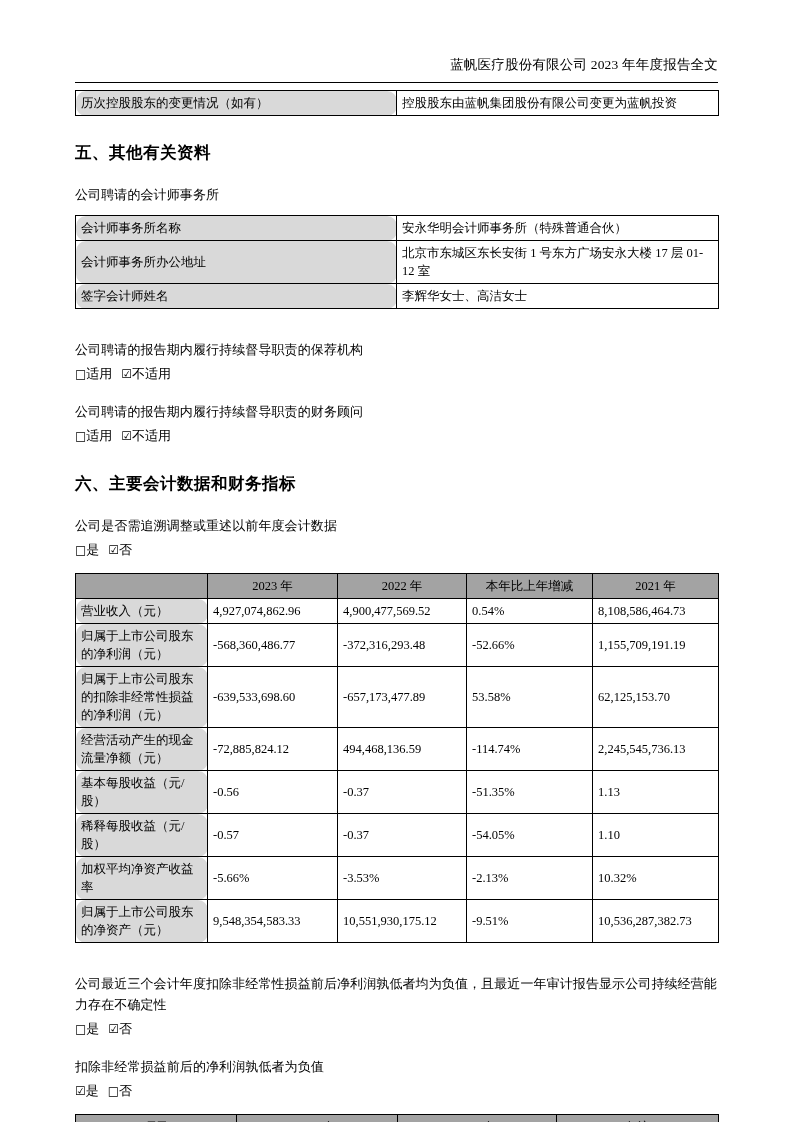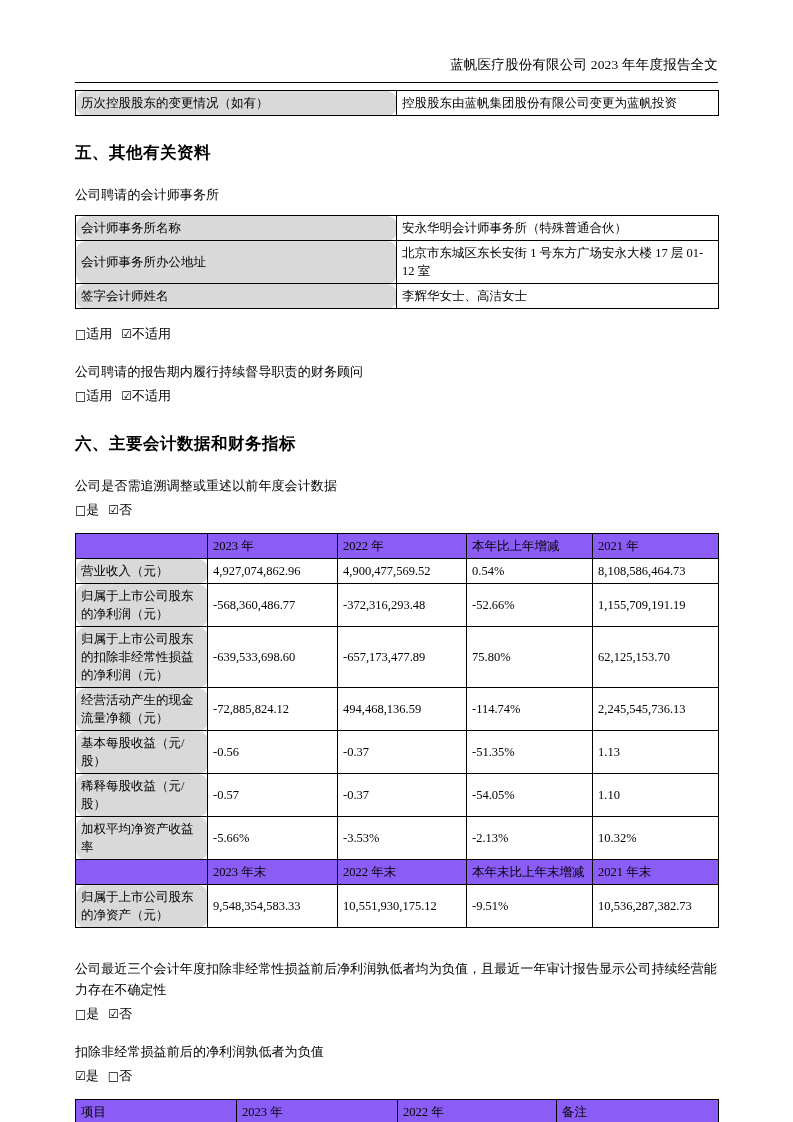--- a/index.html
+++ b/index.html
@@ -96,22 +96,22 @@
     vertical-align: middle;
     word-wrap: break-word;
     overflow-wrap: break-word;
   }
   td.lbl {
     background: #d9d9d9;
     text-align: left;
     border-radius: 10px;
   }
   td.hdr {
-    background: #8b5cf6;
-    text-align: left;
+    background: #a3a3a3;
+    text-align: center;
   }
   td.val-left {
     background: #ffffff;
     text-align: left;
   }
   td.num {
     background: #ffffff;
     text-align: left;
     white-space: nowrap;
   }
@@ -161,20 +161,21 @@
         </tr>
         <tr>
           <td class="lbl">签字会计师姓名</td>
           <td class="val-left">李辉华女士、高洁女士</td>
         </tr>
       </tbody>
     </table>
 
     <div class="spacer-6"></div>
 
+    <p class="para tight">公司聘请的报告期内履行持续督导职责的保荐机构</p>
     <p class="cbline">
       <span class="cbox">□</span><span>适用</span><span class="cbgap"></span><span class="cbox checked">☑</span><span>不适用</span>
     </p>
 
     <p class="para tight">公司聘请的报告期内履行持续督导职责的财务顾问</p>
     <p class="cbline">
       <span class="cbox">□</span><span>适用</span><span class="cbgap"></span><span class="cbox checked">☑</span><span>不适用</span>
     </p>
 
     <h2 class="section-title">六、主要会计数据和财务指标</h2>
@@ -215,21 +216,21 @@
           <td class="lbl">归属于上市公司股东的净利润（元）</td>
           <td class="num">-568,360,486.77</td>
           <td class="num">-372,316,293.48</td>
           <td class="num">-52.66%</td>
           <td class="num">1,155,709,191.19</td>
         </tr>
         <tr>
           <td class="lbl">归属于上市公司股东的扣除非经常性损益的净利润（元）</td>
           <td class="num">-639,533,698.60</td>
           <td class="num">-657,173,477.89</td>
-          <td class="num">75.80%</td>
+          <td class="num">53.58%</td>
           <td class="num">62,125,153.70</td>
         </tr>
         <tr>
           <td class="lbl">经营活动产生的现金流量净额（元）</td>
           <td class="num">-72,885,824.12</td>
           <td class="num">494,468,136.59</td>
           <td class="num">-114.74%</td>
           <td class="num">2,245,545,736.13</td>
         </tr>
         <tr>
@@ -247,27 +248,20 @@
           <td class="num">1.10</td>
         </tr>
         <tr>
           <td class="lbl">加权平均净资产收益率</td>
           <td class="num">-5.66%</td>
           <td class="num">-3.53%</td>
           <td class="num">-2.13%</td>
           <td class="num">10.32%</td>
         </tr>
 
-        <tr>
-          <td class="hdr"></td>
-          <td class="hdr">2023 年末</td>
-          <td class="hdr">2022 年末</td>
-          <td class="hdr">本年末比上年末增减</td>
-          <td class="hdr">2021 年末</td>
-        </tr>
 
         <tr>
           <td class="lbl">归属于上市公司股东的净资产（元）</td>
           <td class="num">9,548,354,583.33</td>
           <td class="num">10,551,930,175.12</td>
           <td class="num">-9.51%</td>
           <td class="num">10,536,287,382.73</td>
         </tr>
       </tbody>
     </table>

